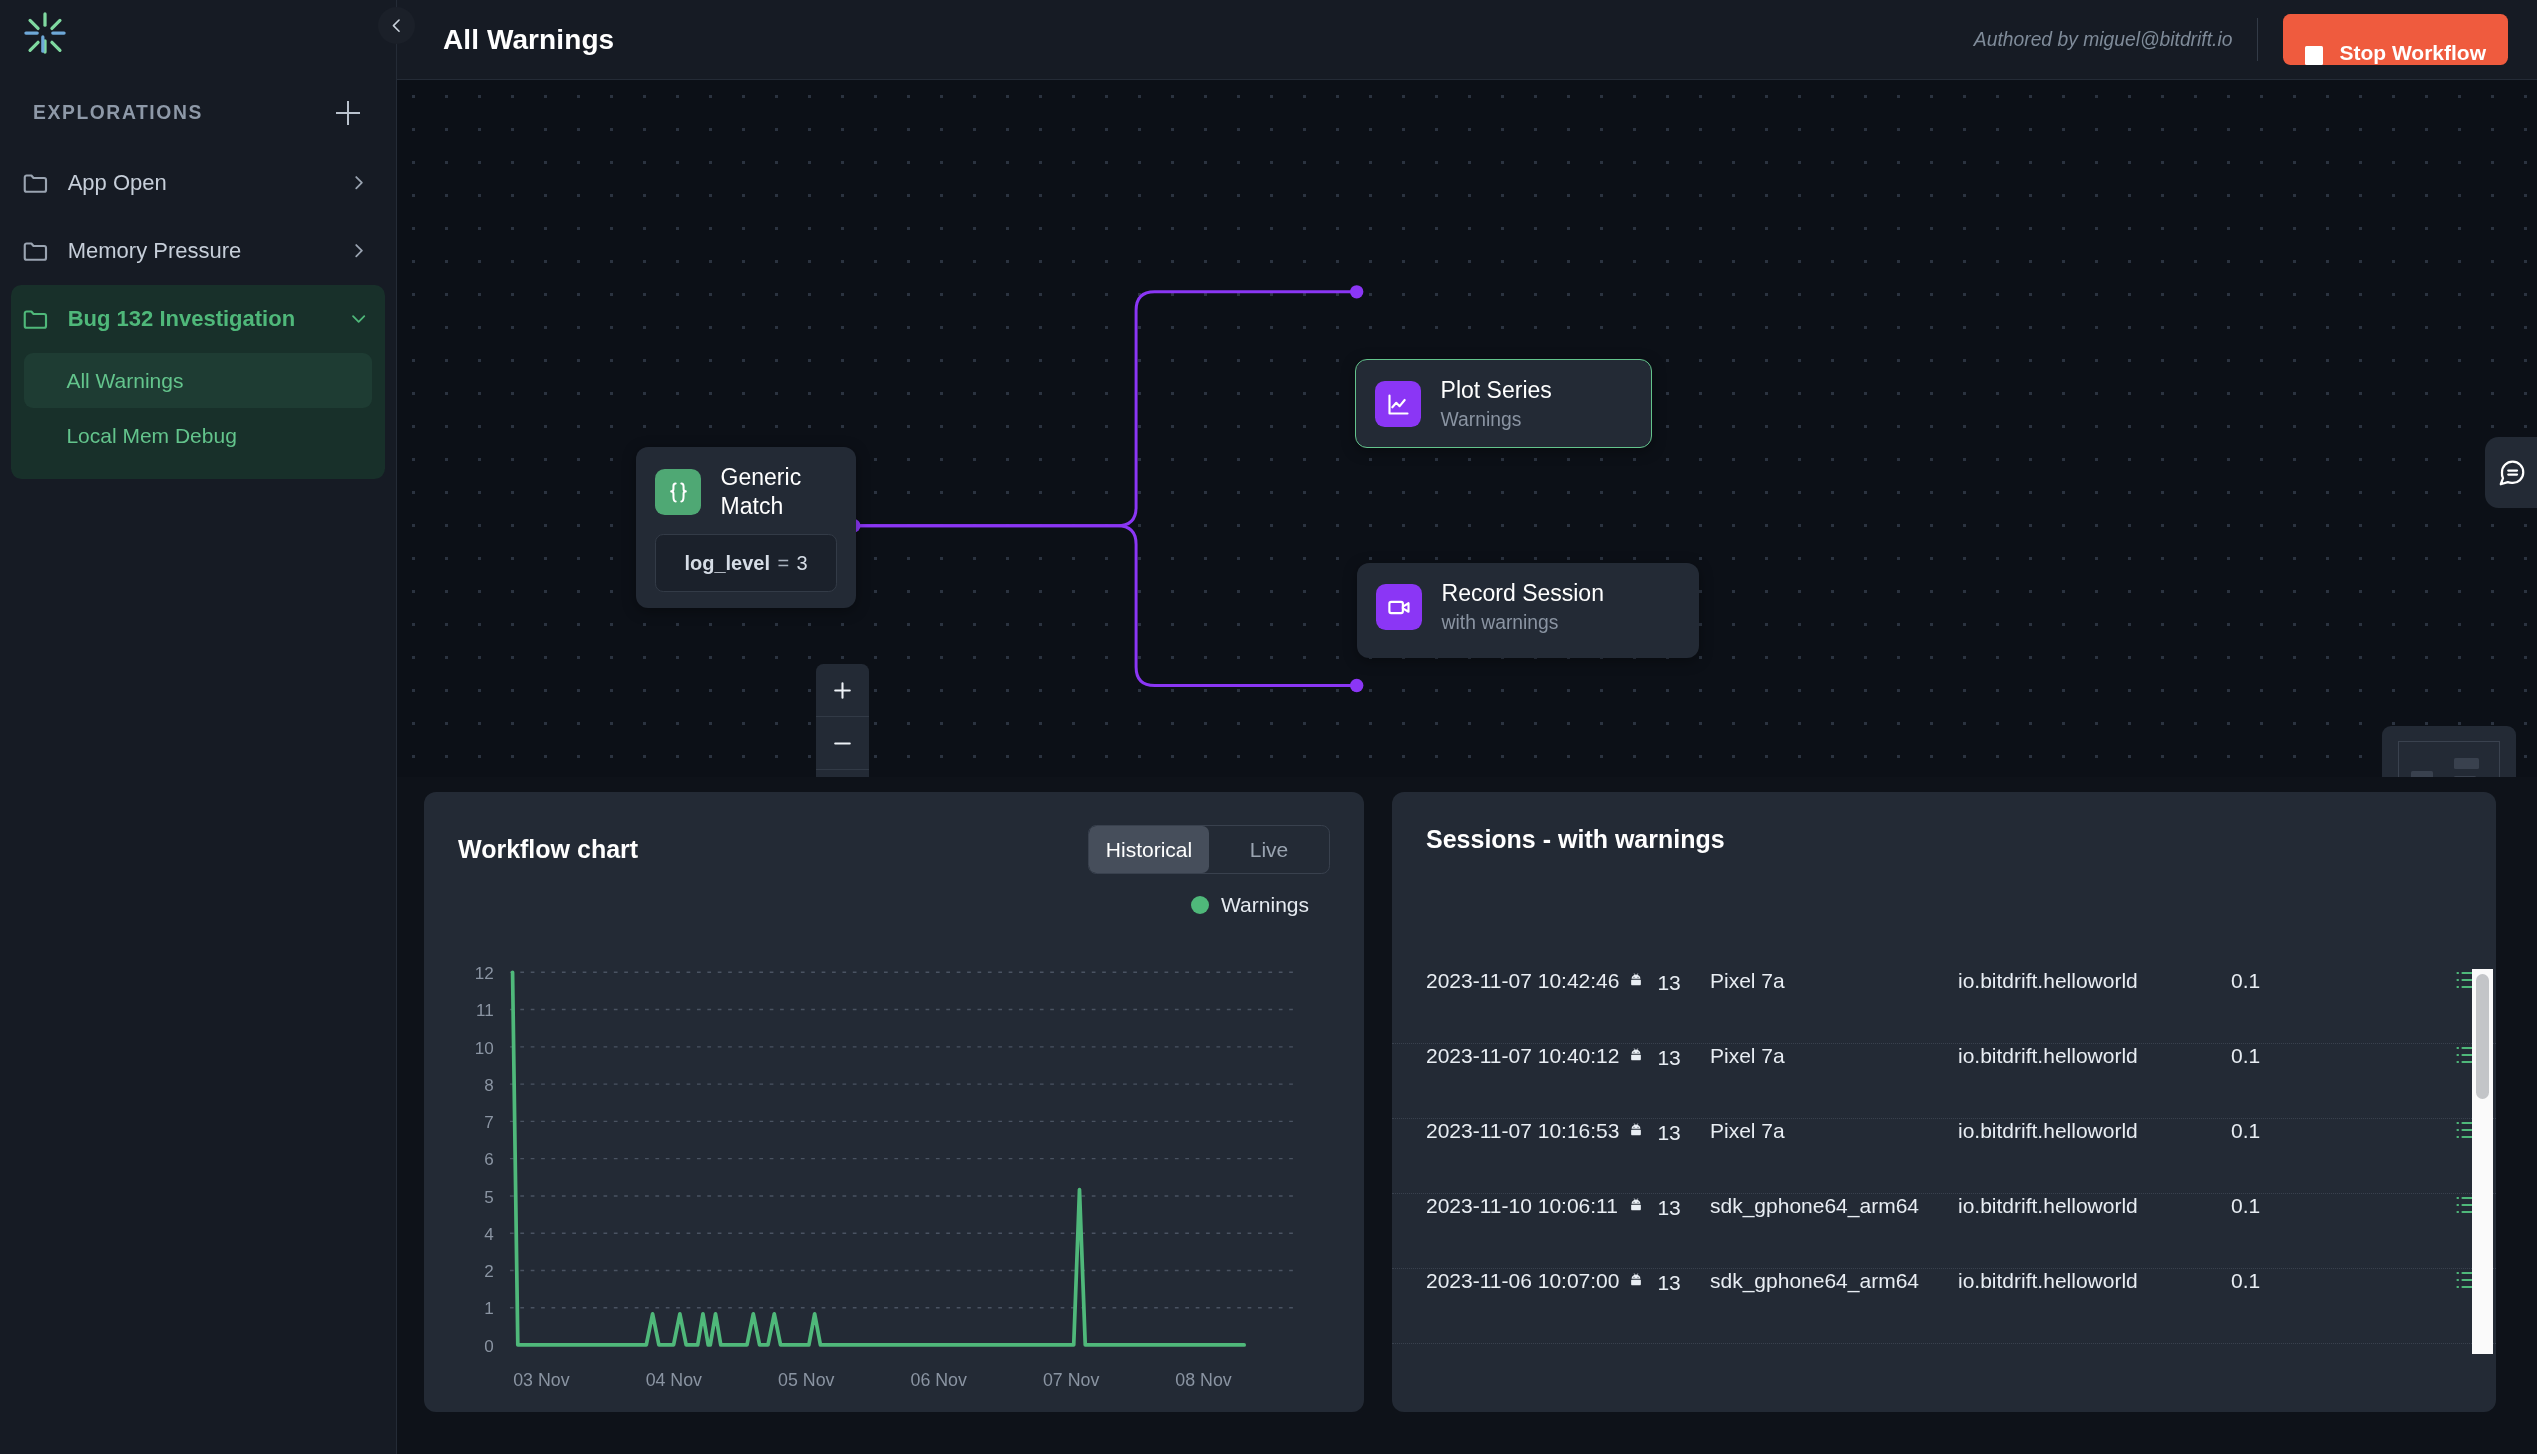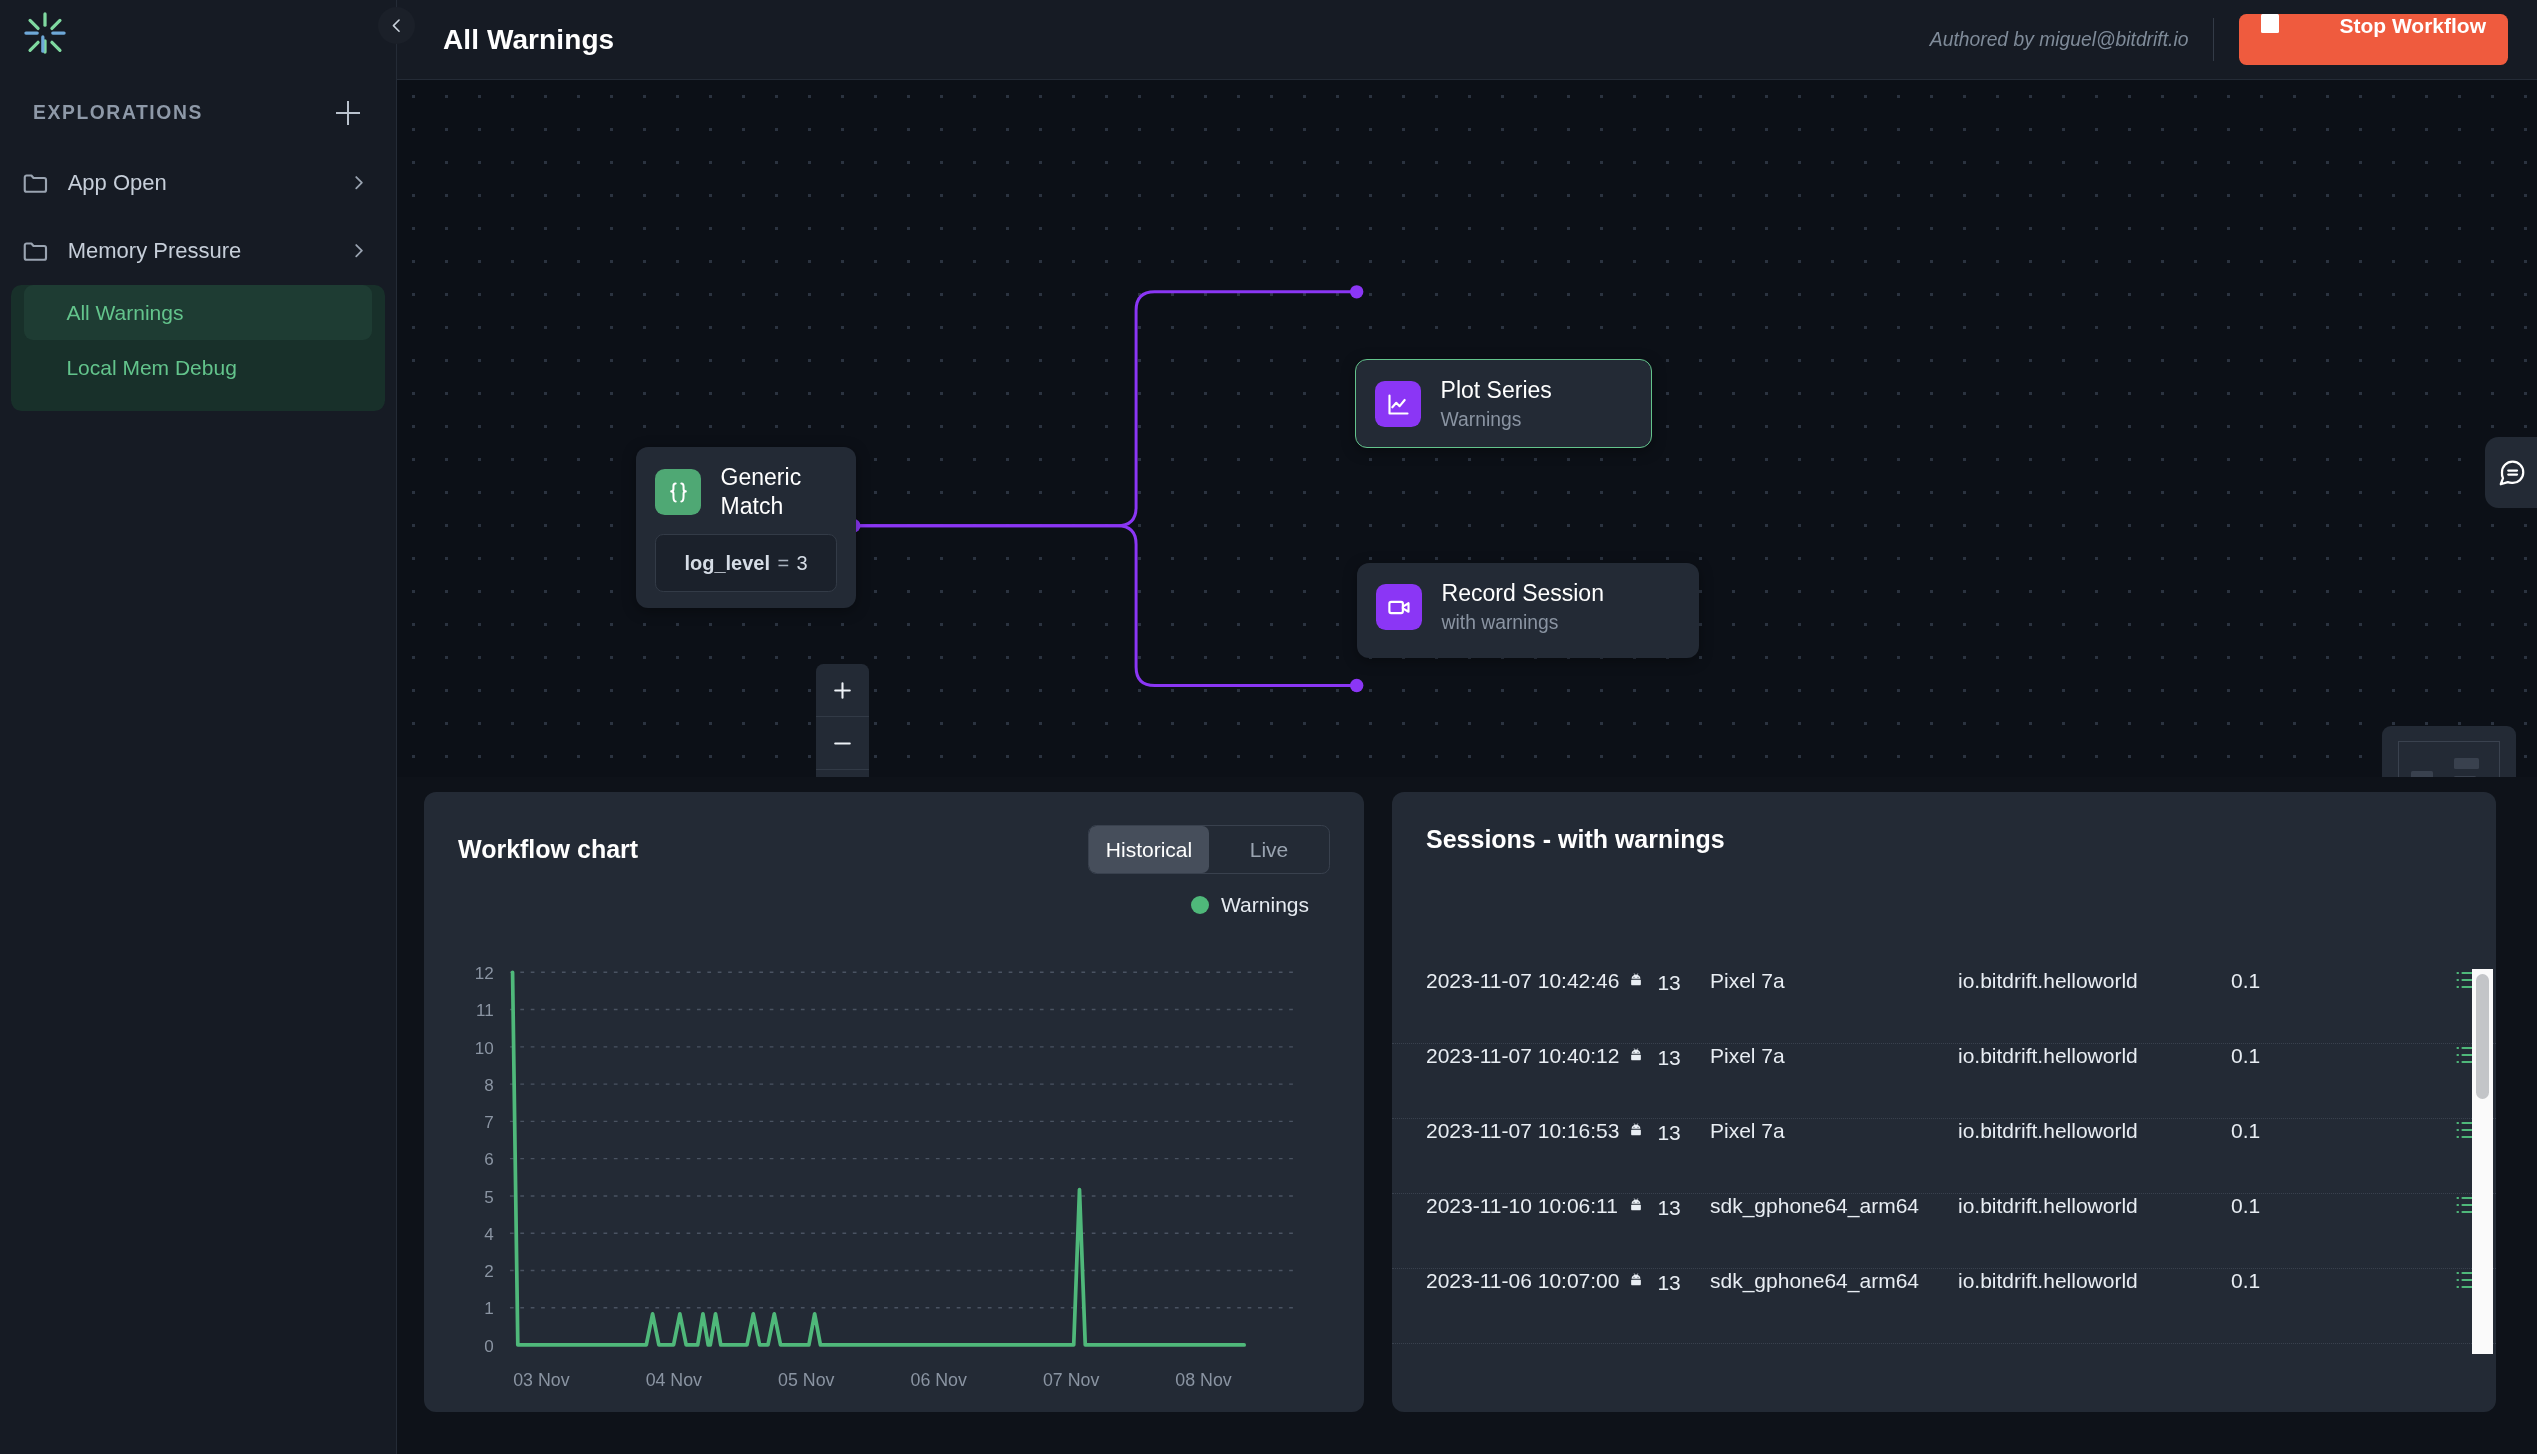--- a/index.html
+++ b/index.html
@@ -71,21 +71,21 @@
   }
   .page-title { font-size: 28px; font-weight: bold; color: #fff; letter-spacing: 0.1px; }
   .topbar-right { margin-left: auto; display: flex; align-items: center; }
   .authored {
     font-size: 19.3px; font-style: italic; color: #7f8b99;
     padding-right: 25px;
   }
   .vdiv { width: 0.7px; height: 43px; background: #333b47; margin-right: 25px; }
   .stop-btn {
     background: #ef5b3e; border: none; border-radius: 7.4px; height: 51px;
-    display: flex; align-items: flex-start; padding: 0 22px; cursor: pointer; gap: 44px;
+    display: flex; align-items: flex-end; padding: 0 22px; cursor: pointer;
   }
   .stop-sq { width: 18px; height: 19.3px; background: #fff; border-radius: 1.5px; margin-right: 16.3px; }
   .stop-lbl { font-size: 21px; font-weight: bold; color: #fff; }
 
   
   .canvas {
     position: absolute; left: 0; right: 0; top: 80px; height: 697px;
     background-color: #0c1017;
     background-image: radial-gradient(#2b3340 1.5px, transparent 1.5px);
     background-size: 33px 33px;
@@ -254,20 +254,33 @@
           <span class="folder-label">Memory Pressure</span>
           <span class="chev">
             <svg width="19.3" height="19.3" viewBox="0 0 24 24" fill="none" stroke="#9aa4b1" stroke-width="2.2" stroke-linecap="round" stroke-linejoin="round">
                 <path d="M9 5l7 7-7 7"></path>
               </svg>
           </span>
         </div>
       </div>
 
       <div class="folder-group active">
+        <div class="folder-row">
+          <span class="folder-ico">
+            <svg width="30" height="30" viewBox="0 0 24 24" fill="none" stroke="#4fb87a" stroke-width="1.7" stroke-linejoin="round">
+              <path d="M3 7.5a1.5 1.5 0 0 1 1.5-1.5h3.8l1.7 2h8.5A1.5 1.5 0 0 1 20 9.5v8A1.5 1.5 0 0 1 18.5 19h-14A1.5 1.5 0 0 1 3 17.5z"></path>
+            </svg>
+          </span>
+          <span class="folder-label">Bug 132 Investigation</span>
+          <span class="chev">
+            <svg width="19.3" height="19.3" viewBox="0 0 24 24" fill="none" stroke="#4fb87a" stroke-width="2.2" stroke-linecap="round" stroke-linejoin="round">
+                <path d="M5 9l7 7 7-7"></path>
+              </svg>
+          </span>
+        </div>
         <div class="leaf sel">All Warnings</div>
         <div class="leaf">Local Mem Debug</div>
       </div>
 
     </div>
   </div>
 
   <div class="main">
 
     <div class="collapse-btn">

